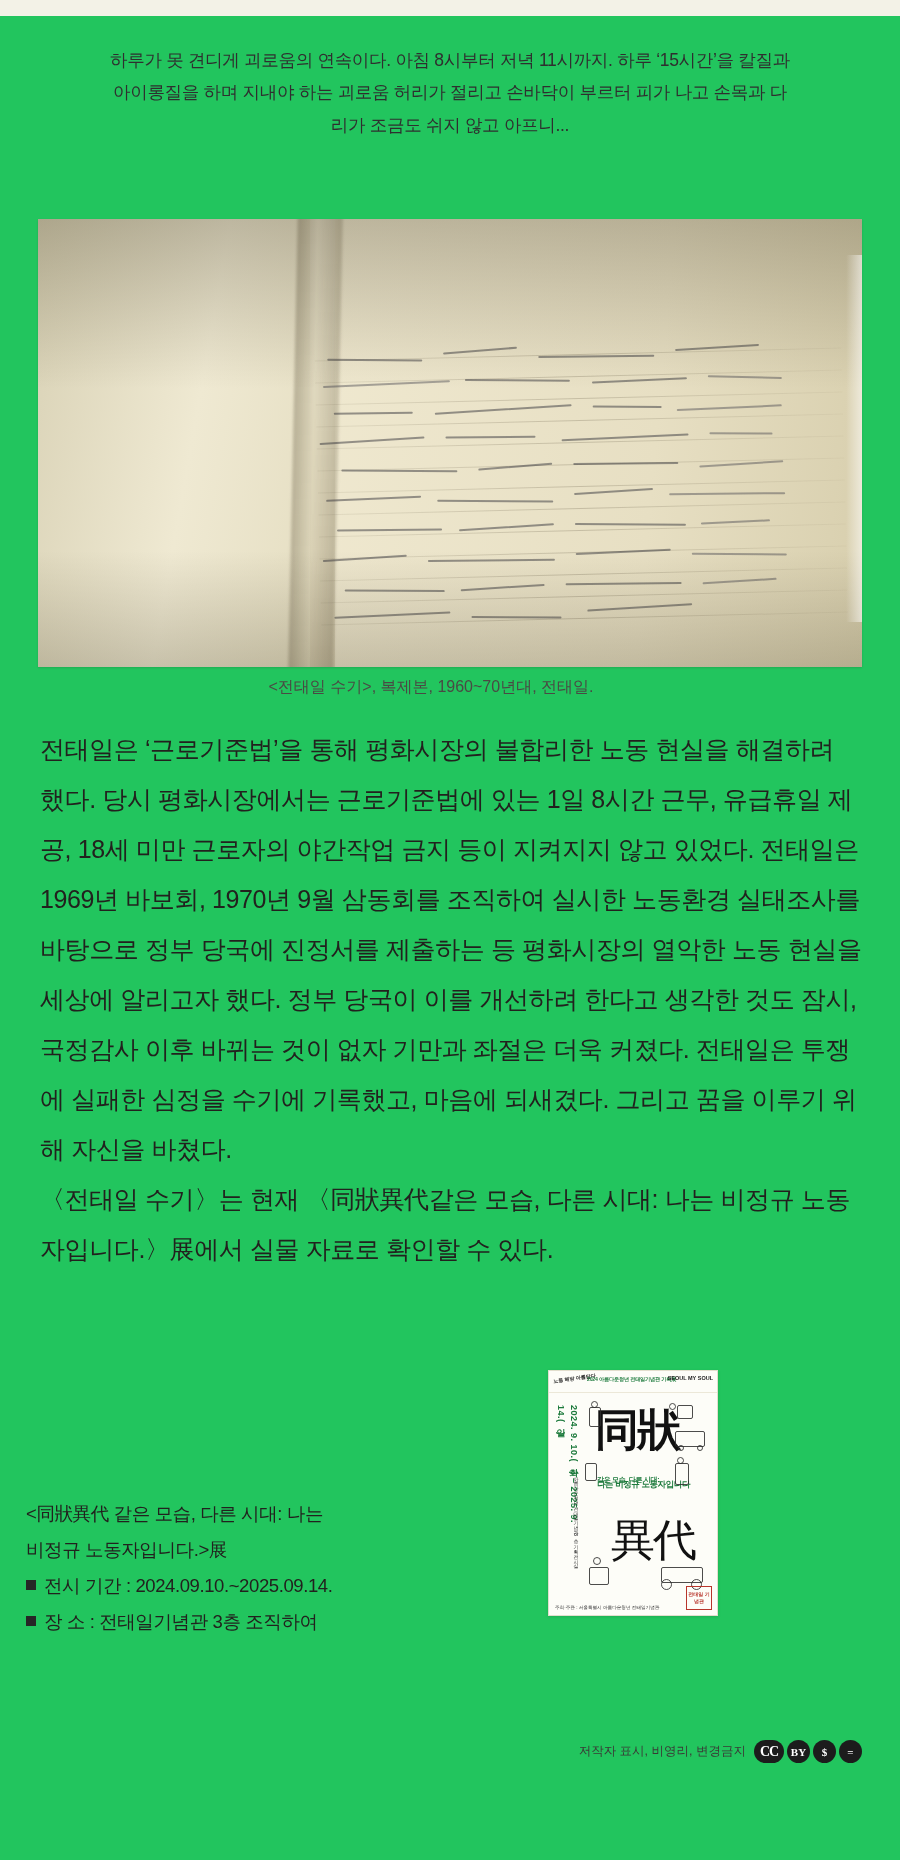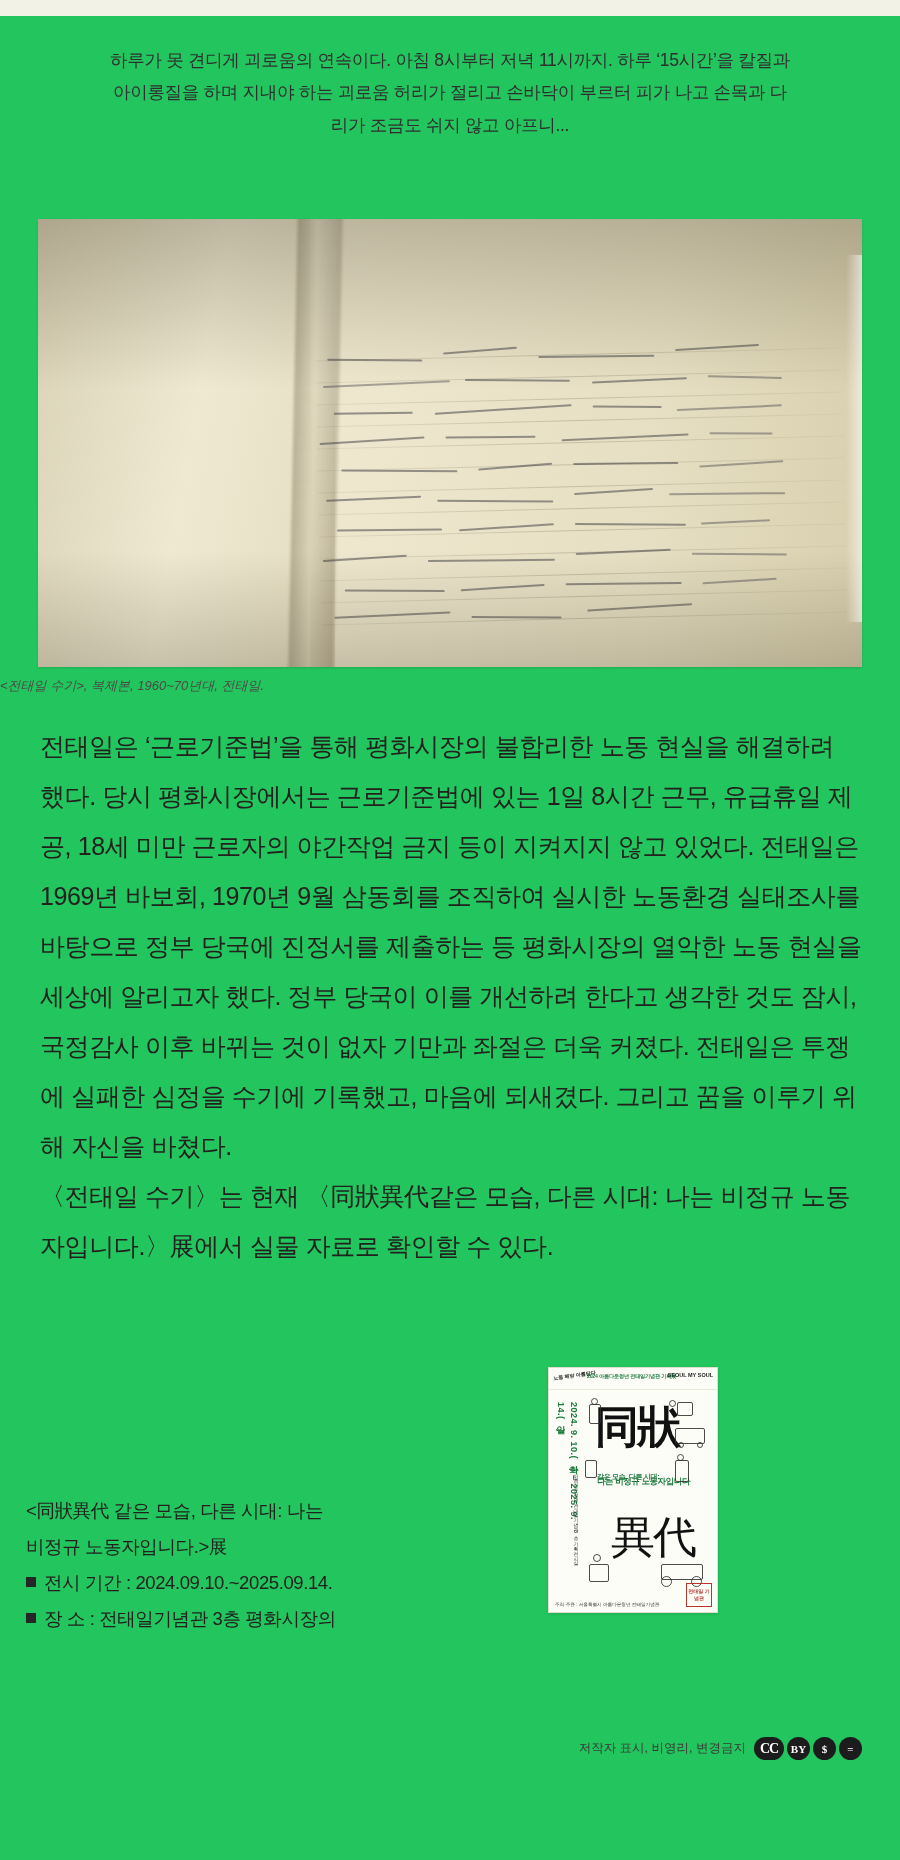--- a/index.html
+++ b/index.html
@@ -103,24 +103,23 @@
   .hand span {
     position: absolute;
     height: 2px;
     border-radius: 2px;
     background: rgba(45,45,55,0.48);
     transform-origin: left center;
   }
   .hand span.thin { height: 1.5px; background: rgba(45,45,60,0.38); }
   .cap {
     margin: 10px 38px 0 0;
-    text-align: left;
-    font-size: 13px;
+    text-align: center;
+    font-size: 16px;
     color: #4a4a44;
-    font-style: italic;
   }
 
   
   .body-text {
     margin: 26px 0 0 0;
     padding: 0 38px 0 40px;
     font-size: 25px;
     line-height: 2.0;
     color: #22211e;
     letter-spacing: -0.4px;
@@ -373,21 +372,21 @@
 기념관</div>
     </div>
 
     <div class="exhibit-info">
       <div class="line">&lt;同狀異代 같은 모습, 다른 시대: 나는</div>
       <div class="line">비정규 노동자입니다.&gt;展</div>
       <div class="line">
         <span class="sq"></span><span>전시 기간 :</span> <span>2024.09.10.~2025.09.14.</span>
       </div>
       <div class="line">
-        <span class="sq"></span><span>장 소 :</span> <span>전태일기념관 3층 평화시장의</span>
+        <span class="sq"></span><span>장 소 :</span> <span>전태일기념관 3층 조직하여</span>
       </div>
     </div>
   </div>
 
   <div class="license">
     <span class="license-text">저작자 표시, 비영리, 변경금지</span>
     <span class="cc-badges">
       <span class="cc wide">CC</span>
       <span class="cc">BY</span>
       <span class="cc">$</span>

